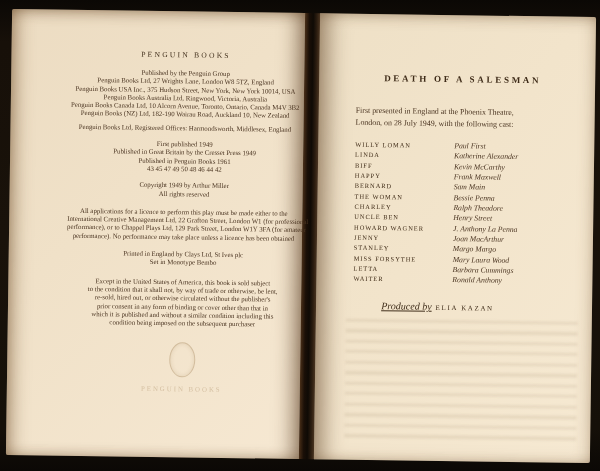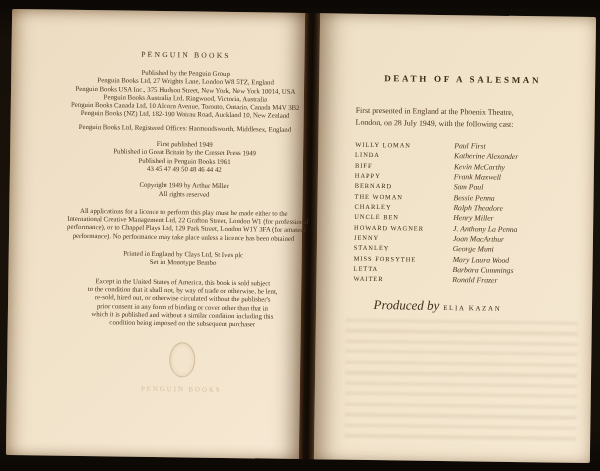--- a/index.html
+++ b/index.html
@@ -93,21 +93,21 @@
   .cast-row .role{
     width:99px;flex:0 0 99px;font-size:6.4px;letter-spacing:1px;
     color:#3f2b17;white-space:nowrap;
   }
   .cast-row .actor{
     font-style:italic;font-size:7.7px;color:#4a3421;white-space:nowrap;
   }
   .rp-producer{
     margin-top:10px;text-align:center;padding-right:22px;white-space:nowrap;
   }
-  .produced-by{font-style:italic;font-size:13px;color:#42301d;}
+  .produced-by{font-style:italic;font-size:10px;color:#42301d;text-decoration:underline;}
   .producer-name{font-size:6.9px;letter-spacing:1.7px;color:#3d2a17;}
 </style>
 </head>
 <body>
 
 <div class="photo">
   <div class="book">
 
     <div class="page page-left">
       <div class="lp-header">PENGUIN BOOKS</div>
@@ -184,57 +184,57 @@
           <div class="cast-row">
             <span class="role">BIFF</span>
             <span class="actor">Kevin McCarthy</span>
           </div>
           <div class="cast-row">
             <span class="role">HAPPY</span>
             <span class="actor">Frank Maxwell</span>
           </div>
           <div class="cast-row">
             <span class="role">BERNARD</span>
-            <span class="actor">Sam Paul</span>
+            <span class="actor">Sam Main</span>
           </div>
           <div class="cast-row">
             <span class="role">THE WOMAN</span>
             <span class="actor">Bessie Penna</span>
           </div>
           <div class="cast-row">
             <span class="role">CHARLEY</span>
             <span class="actor">Ralph Theadore</span>
           </div>
           <div class="cast-row">
             <span class="role">UNCLE BEN</span>
-            <span class="actor">Henry Miller</span>
+            <span class="actor">Henry Street</span>
           </div>
           <div class="cast-row">
             <span class="role">HOWARD WAGNER</span>
             <span class="actor">J. Anthony La Penna</span>
           </div>
           <div class="cast-row">
             <span class="role">JENNY</span>
             <span class="actor">Joan MacArthur</span>
           </div>
           <div class="cast-row">
             <span class="role">STANLEY</span>
-            <span class="actor">George Muni</span>
+            <span class="actor">Margo Margo</span>
           </div>
           <div class="cast-row">
             <span class="role">MISS FORSYTHE</span>
             <span class="actor">Mary Laura Wood</span>
           </div>
           <div class="cast-row">
             <span class="role">LETTA</span>
             <span class="actor">Barbara Cummings</span>
           </div>
           <div class="cast-row">
             <span class="role">WAITER</span>
-            <span class="actor">Ronald Frazer</span>
+            <span class="actor">Ronald Anthony</span>
           </div>
         </div>
 
       <div class="rp-producer">
         <span class="produced-by">Produced by</span>
         <span class="producer-name">ELIA KAZAN</span>
       </div>
 
       <div class="showthrough"></div>
     </div>

